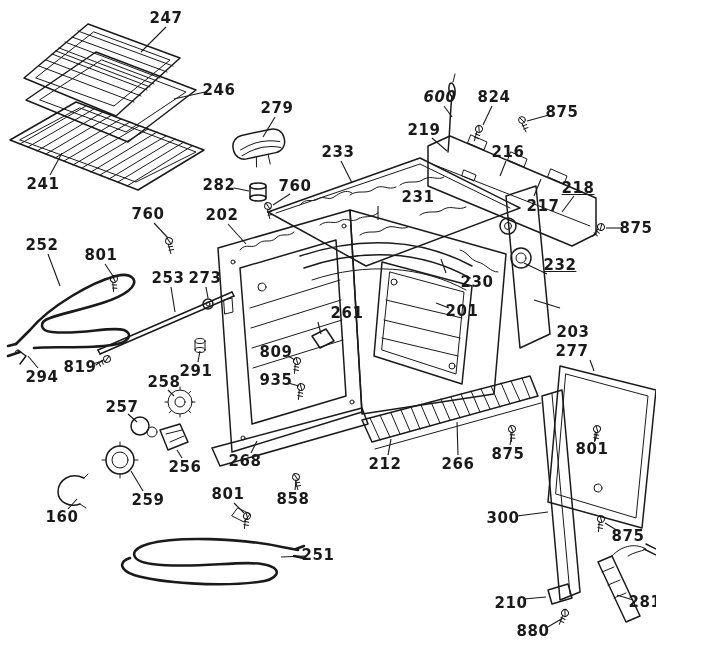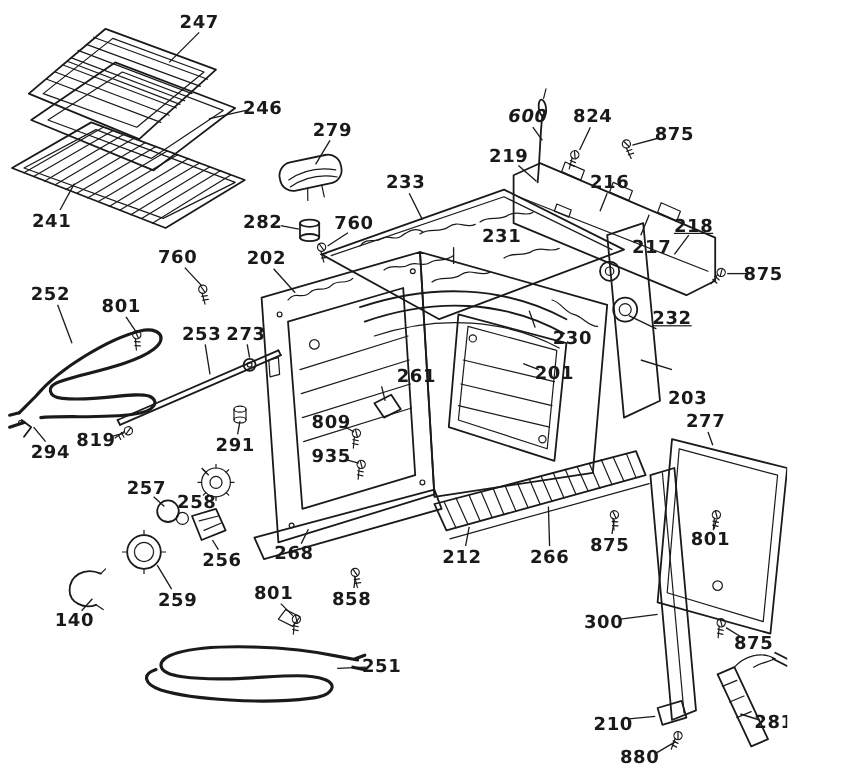--- a/index.html
+++ b/index.html
@@ -394,33 +394,33 @@
       <div class="part-label" style="left: 449px; top: 282px; margin-left: 28px;">230</div>
       <div class="part-label" style="left: 560px; top: 265px; text-decoration: underline;">232</div>
       <div class="part-label" style="left: 462px; top: 311px;">201</div>
       <div class="part-label" style="left: 573px; top: 312px; margin-top: 20px;">203</div>
       <div class="part-label" style="left: 317px; top: 313px; margin-left: 30px;">261</div>
       <div class="part-label" style="left: 42px; top: 377px;">294</div>
       <div class="part-label" style="left: 80px; top: 367px;">819</div>
       <div class="part-label" style="left: 196px; top: 371px;">291</div>
       <div class="part-label" style="left: 276px; top: 352px;">809</div>
       <div class="part-label" style="left: 276px; top: 380px;">935</div>
-      <div class="part-label" style="left: 164px; top: 382px; margin-top: 36px;">258</div>
+      <div class="part-label" style="left: 164px; top: 382px;">258</div>
       <div class="part-label" style="left: 122px; top: 407px;">257</div>
       <div class="part-label" style="left: 185px; top: 467px;">256</div>
       <div class="part-label" style="left: 245px; top: 461px;">268</div>
       <div class="part-label" style="left: 148px; top: 500px;">259</div>
-      <div class="part-label" style="left: 62px; top: 517px;">140</div>
+      <div class="part-label" style="left: 62px; top: 517px;">160</div>
       <div class="part-label" style="left: 228px; top: 494px;">801</div>
       <div class="part-label" style="left: 293px; top: 499px;">858</div>
       <div class="part-label" style="left: 318px; top: 555px;">251</div>
       <div class="part-label" style="left: 385px; top: 464px;">212</div>
       <div class="part-label" style="left: 458px; top: 464px;">266</div>
       <div class="part-label" style="left: 508px; top: 454px;">875</div>
-      <div class="part-label" style="left: 588px; top: 351px;">277</div>
+      <div class="part-label" style="left: 572px; top: 351px;">277</div>
       <div class="part-label" style="left: 592px; top: 449px;">801</div>
       <div class="part-label" style="left: 503px; top: 518px;">300</div>
       <div class="part-label" style="left: 628px; top: 536px;">875</div>
       <div class="part-label" style="left: 687px; top: 577px;">286</div>
       <div class="part-label" style="left: 511px; top: 603px; text-align: center;">210</div>
       <div class="part-label" style="left: 645px; top: 602px;">281</div>
       <div class="part-label" style="left: 533px; top: 631px;">880</div>
     </div>
 </div>
 

